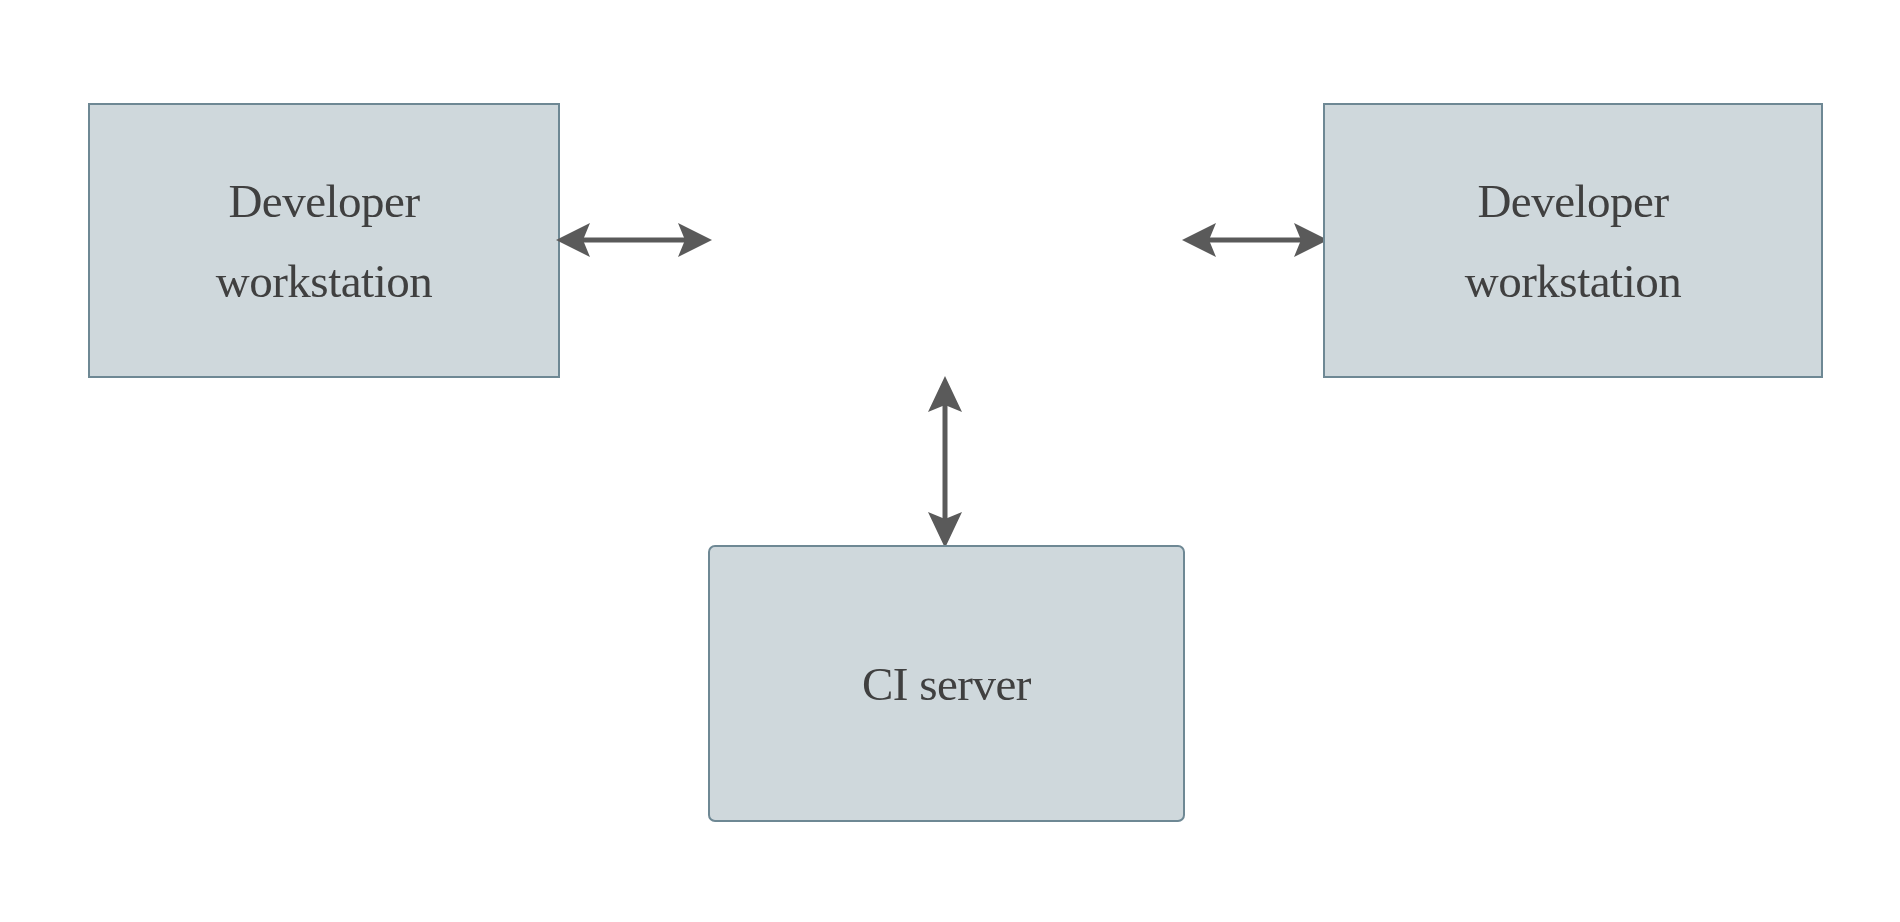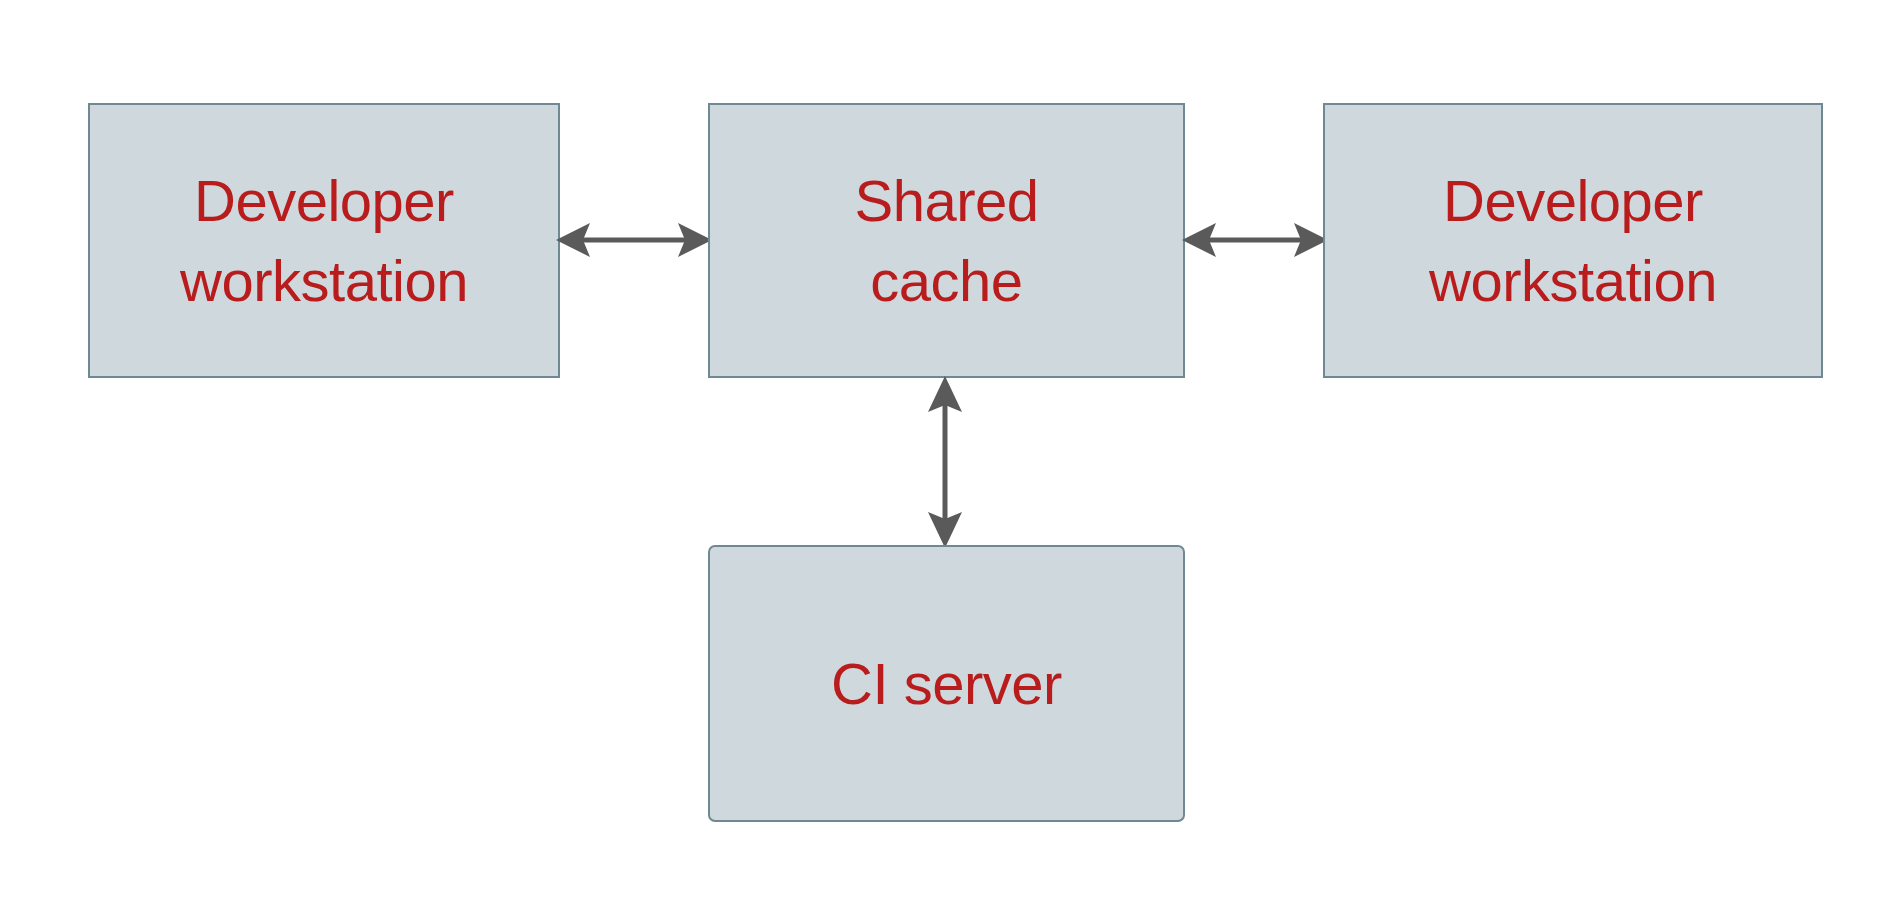--- a/index.html
+++ b/index.html
@@ -25,24 +25,24 @@
     box-sizing: border-box;
     background: #cfd8dc;
     border: 2px solid #6e8894;
     display: flex;
     align-items: center;
     justify-content: center;
     text-align: center;
   }
 
   .node-label {
-    font-family: Liberation Sans, sans-serif;
-    font-size: 58px;
+    font-family: Liberation Serif, serif;
+    font-size: 47px;
     line-height: 80px;
-    color: #b91c1c;
+    color: #404040;
     font-weight: 400;
     letter-spacing: -0.5px;
     white-space: pre-line;
     padding: 0 6px;
   }
 
   
   #node-dev-left   { left: 88px;   top: 103px;  width: 472px; height: 275px; }
   #node-shared     { left: 708px;  top: 103px;  width: 477px; height: 275px; }
   #node-dev-right  { left: 1323px; top: 103px;  width: 500px; height: 275px; }
@@ -76,24 +76,20 @@
     <span class="node-label">Developer
 workstation</span>
   </div>
 
   <svg class="connector" id="conn-left-shared" viewBox="0 0 156 80" width="156" height="80">
     <line class="conn-line" x1="26" y1="40" x2="130" y2="40"></line>
     <polygon class="conn-head" points="0,40 34,23 27,40 34,57"></polygon>
     <polygon class="conn-head" points="156,40 122,23 129,40 122,57"></polygon>
   </svg>
 
-  <div class="node" id="node-shared">
-    <span class="node-label">Shared
-cache</span>
-  </div>
 
   <svg class="connector" id="conn-shared-right" viewBox="0 0 146 80" width="146" height="80">
     <line class="conn-line" x1="26" y1="40" x2="120" y2="40"></line>
     <polygon class="conn-head" points="0,40 34,23 27,40 34,57"></polygon>
     <polygon class="conn-head" points="146,40 112,23 119,40 112,57"></polygon>
   </svg>
 
   <div class="node" id="node-dev-right">
     <span class="node-label">Developer
 workstation</span>

